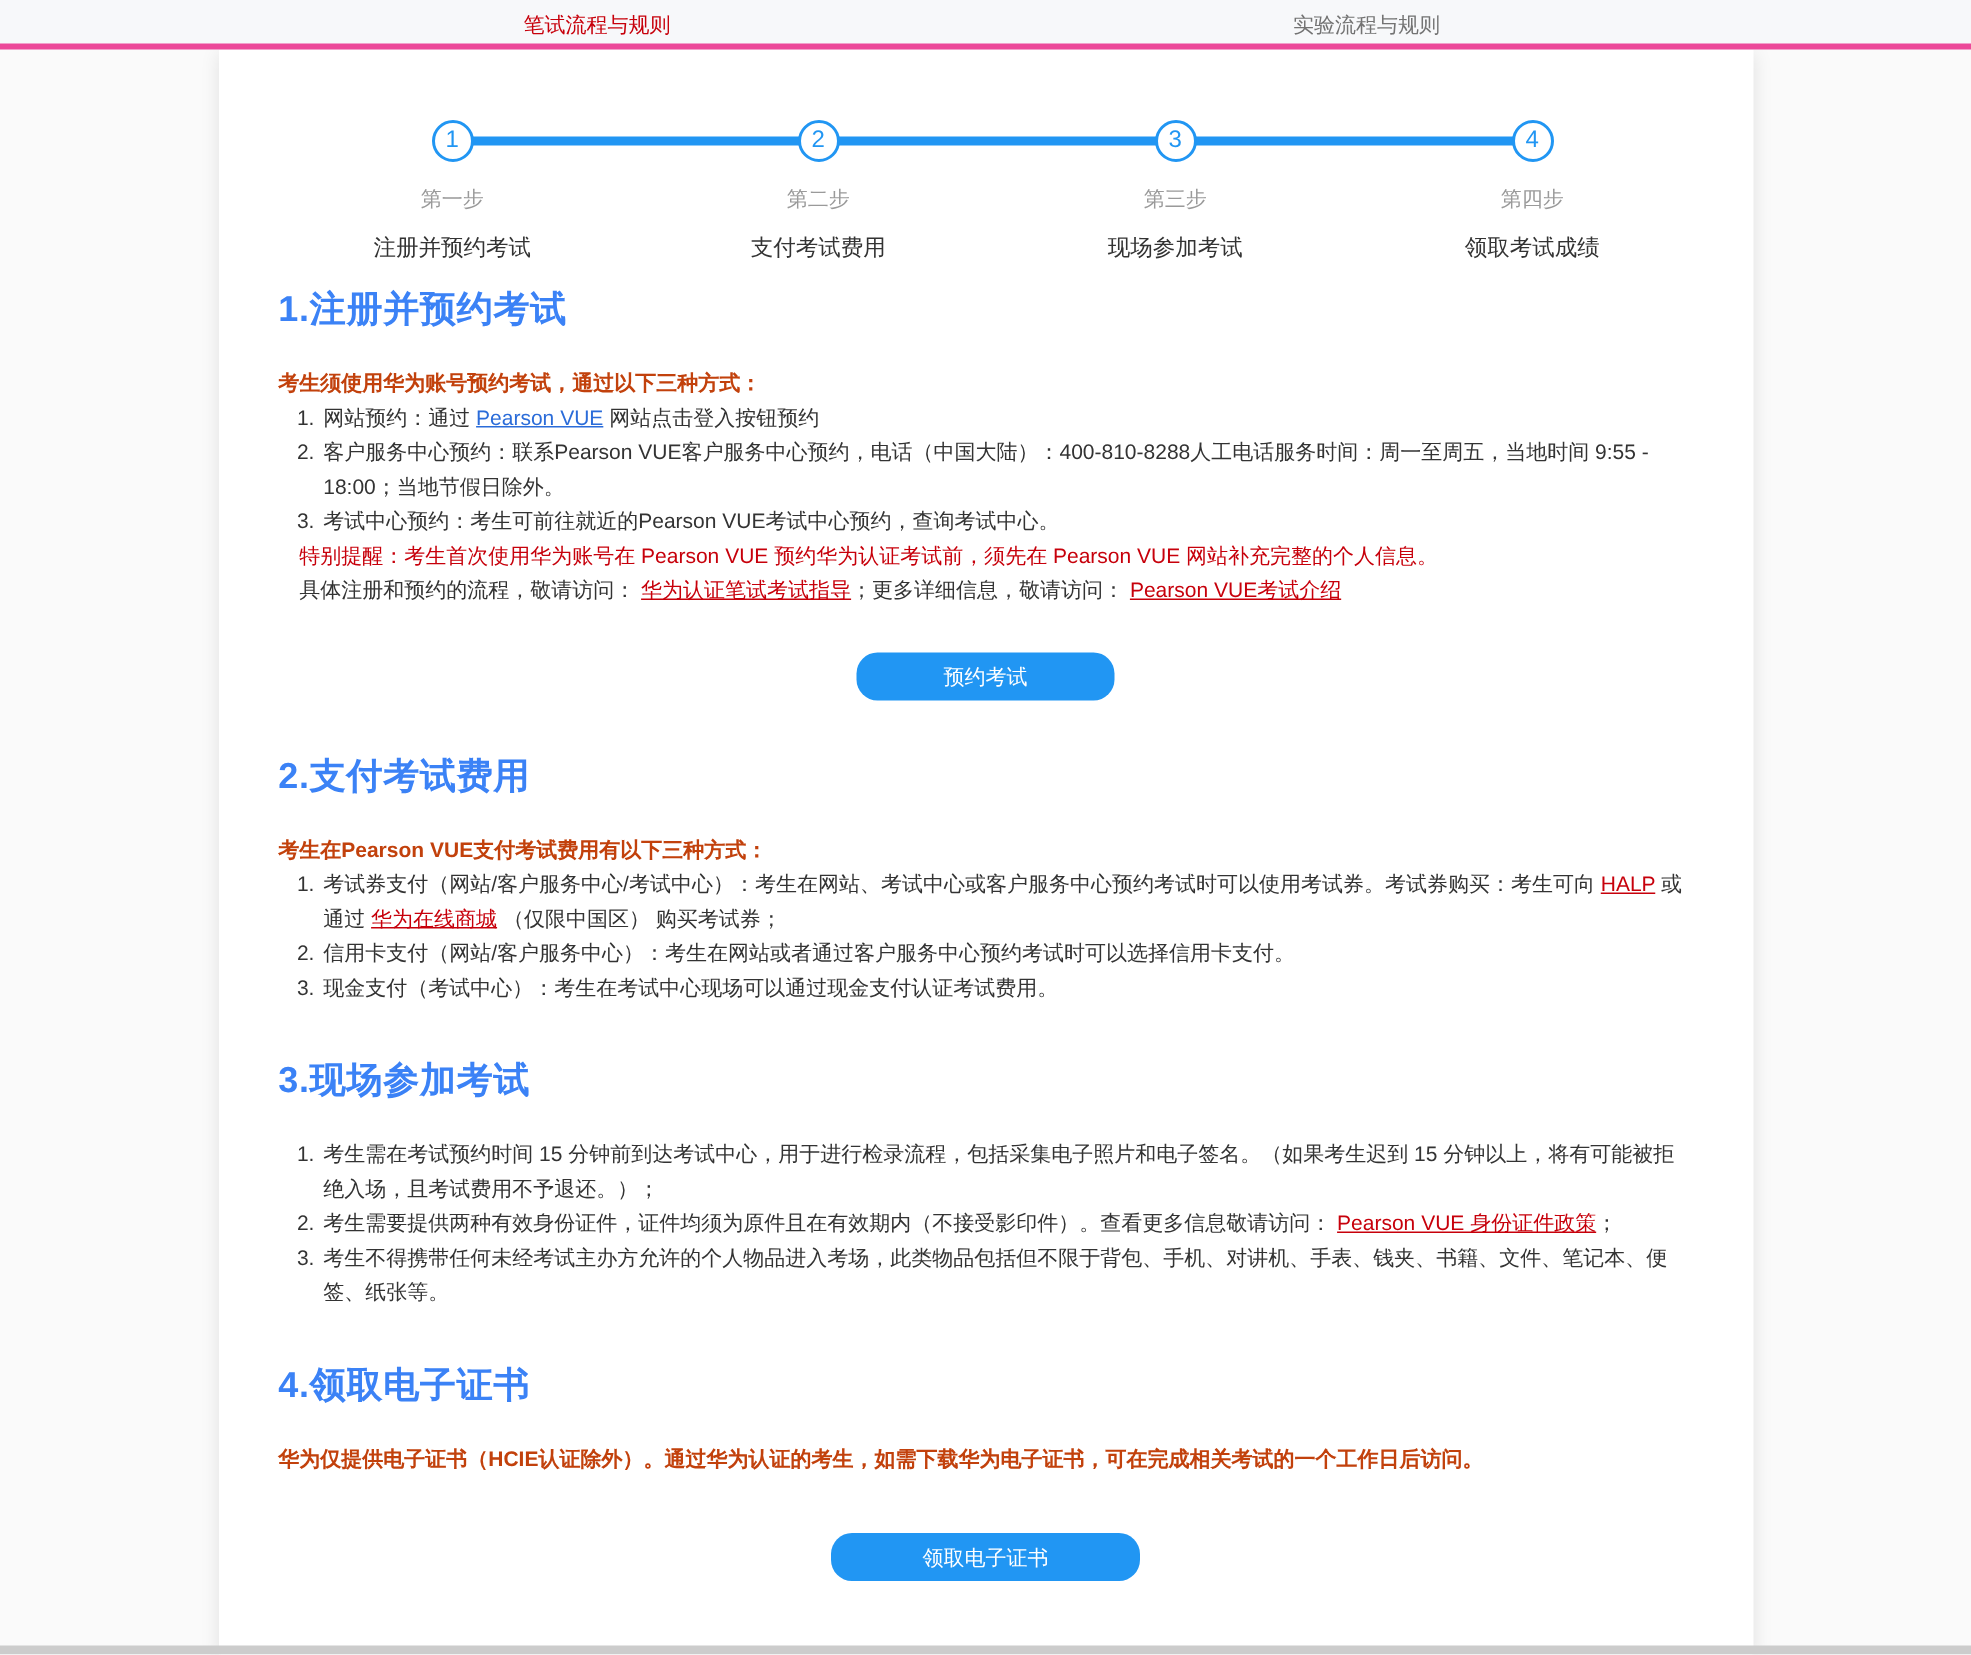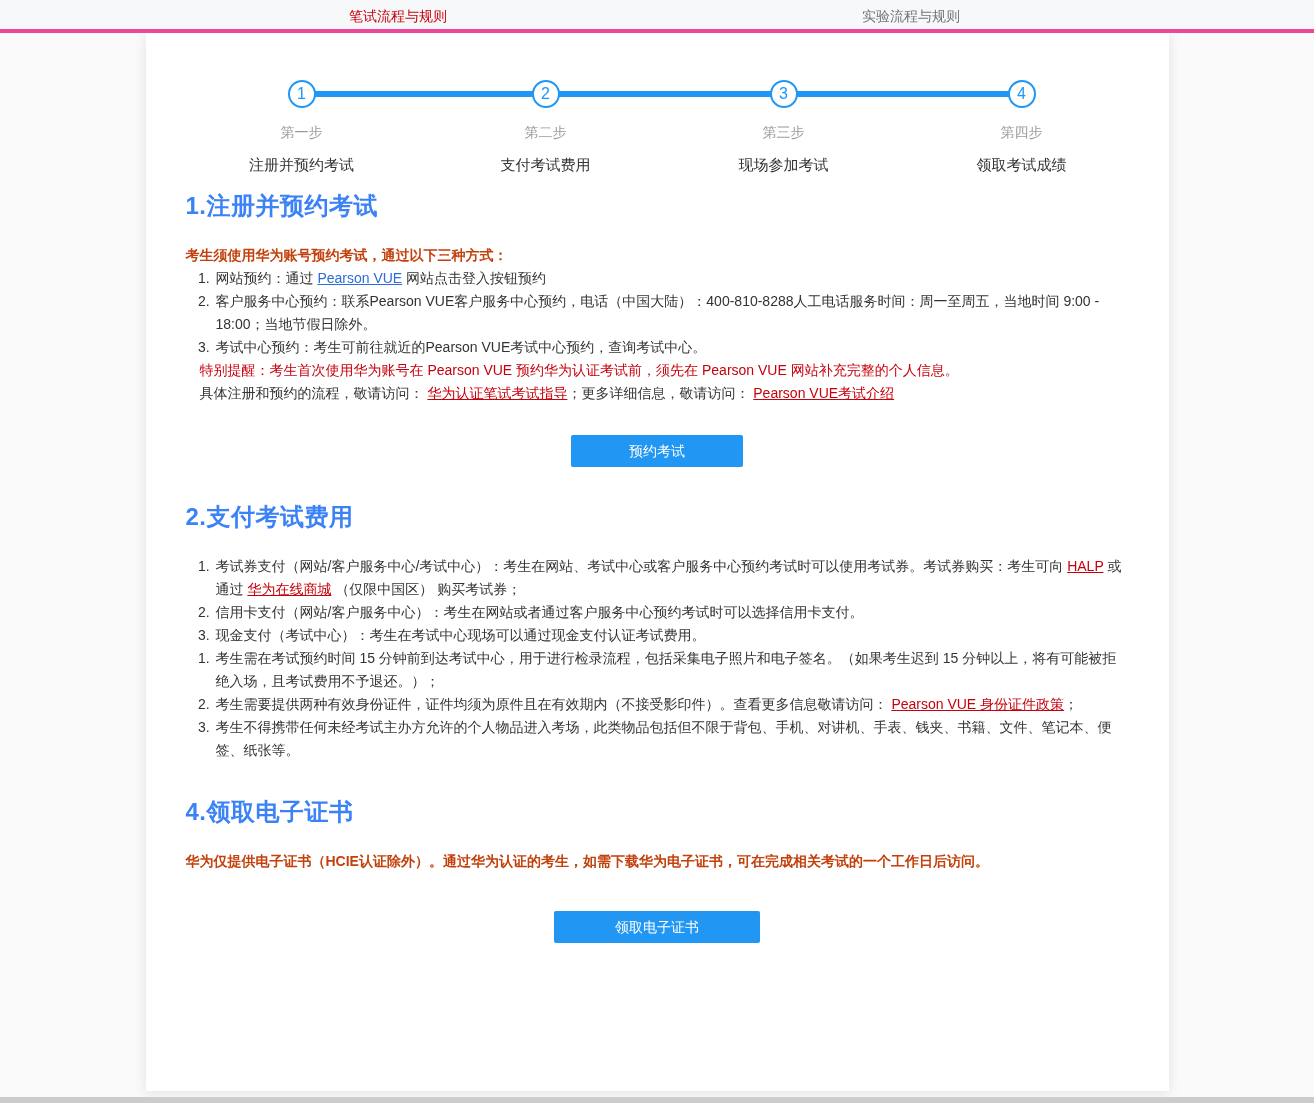--- a/index.html
+++ b/index.html
@@ -149,21 +149,21 @@
     display: inline-block;
     border: none;
     background: #2196f3;
     color: #ffffff;
     font-size: 14px;
     font-family: inherit;
     height: 32px;
     line-height: 32px;
     padding: 0;
     cursor: pointer;
-    border-radius: 2px;
+    border-radius: 14px;
   }
   .btn.book { width: 172px; }
   .btn.cert { width: 206px; }
 
   .page-bottom-edge {
     position: absolute;
     left: 0; bottom: 0;
     width: 100%;
     height: 6px;
     background: #cccccc;
@@ -202,42 +202,44 @@
       <div class="step-sub">第四步</div>
       <div class="step-title">领取考试成绩</div>
     </div>
   </div>
 
   <div class="section">
     <h2>1.注册并预约考试</h2>
     <p class="intro">考生须使用华为账号预约考试，通过以下三种方式：</p>
     <ol>
       <li><span>网站预约：通过 </span><a class="link-blue">Pearson VUE</a><span> 网站点击登入按钮预约</span></li>
-      <li>客户服务中心预约：联系Pearson VUE客户服务中心预约，电话（中国大陆）：400-810-8288人工电话服务时间：周一至周五，当地时间 9:00 - 18:00；当地节假日除外。</li>
+      <li>客户服务中心预约：联系Pearson VUE客户服务中心预约，电话（中国大陆）：400-810-8288人工电话服务时间：周一至周五，当地时间 9:55 - 18:00；当地节假日除外。</li>
       <li>考试中心预约：考生可前往就近的Pearson VUE考试中心预约，查询考试中心。</li>
     </ol>
     <div class="reminder">特别提醒：考生首次使用华为账号在 Pearson VUE 预约华为认证考试前，须先在 Pearson VUE 网站补充完整的个人信息。</div>
     <div class="note">
       <span>具体注册和预约的流程，敬请访问： </span><a class="link-red">华为认证笔试考试指导</a><span>；更多详细信息，敬请访问： </span><a class="link-red">Pearson VUE考试介绍</a>
     </div>
     <div class="btn-row">
       <button class="btn book">预约考试</button>
     </div>
   </div>
 
   <div class="section">
     <h2>2.支付考试费用</h2>
+    <p class="intro">考生在Pearson VUE支付考试费用有以下三种方式：</p>
     <ol>
       <li><span>考试券支付（网站/客户服务中心/考试中心）：考生在网站、考试中心或客户服务中心预约考试时可以使用考试券。考试券购买：考生可向 </span><a class="link-red">HALP</a><span> 或通过 </span><a class="link-red">华为在线商城</a><span> （仅限中国区） 购买考试券；</span></li>
       <li>信用卡支付（网站/客户服务中心）：考生在网站或者通过客户服务中心预约考试时可以选择信用卡支付。</li>
       <li>现金支付（考试中心）：考生在考试中心现场可以通过现金支付认证考试费用。</li>
     </ol>
   </div>
 
   <div class="section">
+    <h2>3.现场参加考试</h2>
     <ol>
       <li>考生需在考试预约时间 15 分钟前到达考试中心，用于进行检录流程，包括采集电子照片和电子签名。（如果考生迟到 15 分钟以上，将有可能被拒绝入场，且考试费用不予退还。）；</li>
       <li><span>考生需要提供两种有效身份证件，证件均须为原件且在有效期内（不接受影印件）。查看更多信息敬请访问： </span><a class="link-red">Pearson VUE 身份证件政策</a><span>；</span></li>
       <li>考生不得携带任何未经考试主办方允许的个人物品进入考场，此类物品包括但不限于背包、手机、对讲机、手表、钱夹、书籍、文件、笔记本、便签、纸张等。</li>
     </ol>
   </div>
 
   <div class="section">
     <h2>4.领取电子证书</h2>
     <p class="intro">华为仅提供电子证书（HCIE认证除外）。通过华为认证的考生，如需下载华为电子证书，可在完成相关考试的一个工作日后访问。</p>

